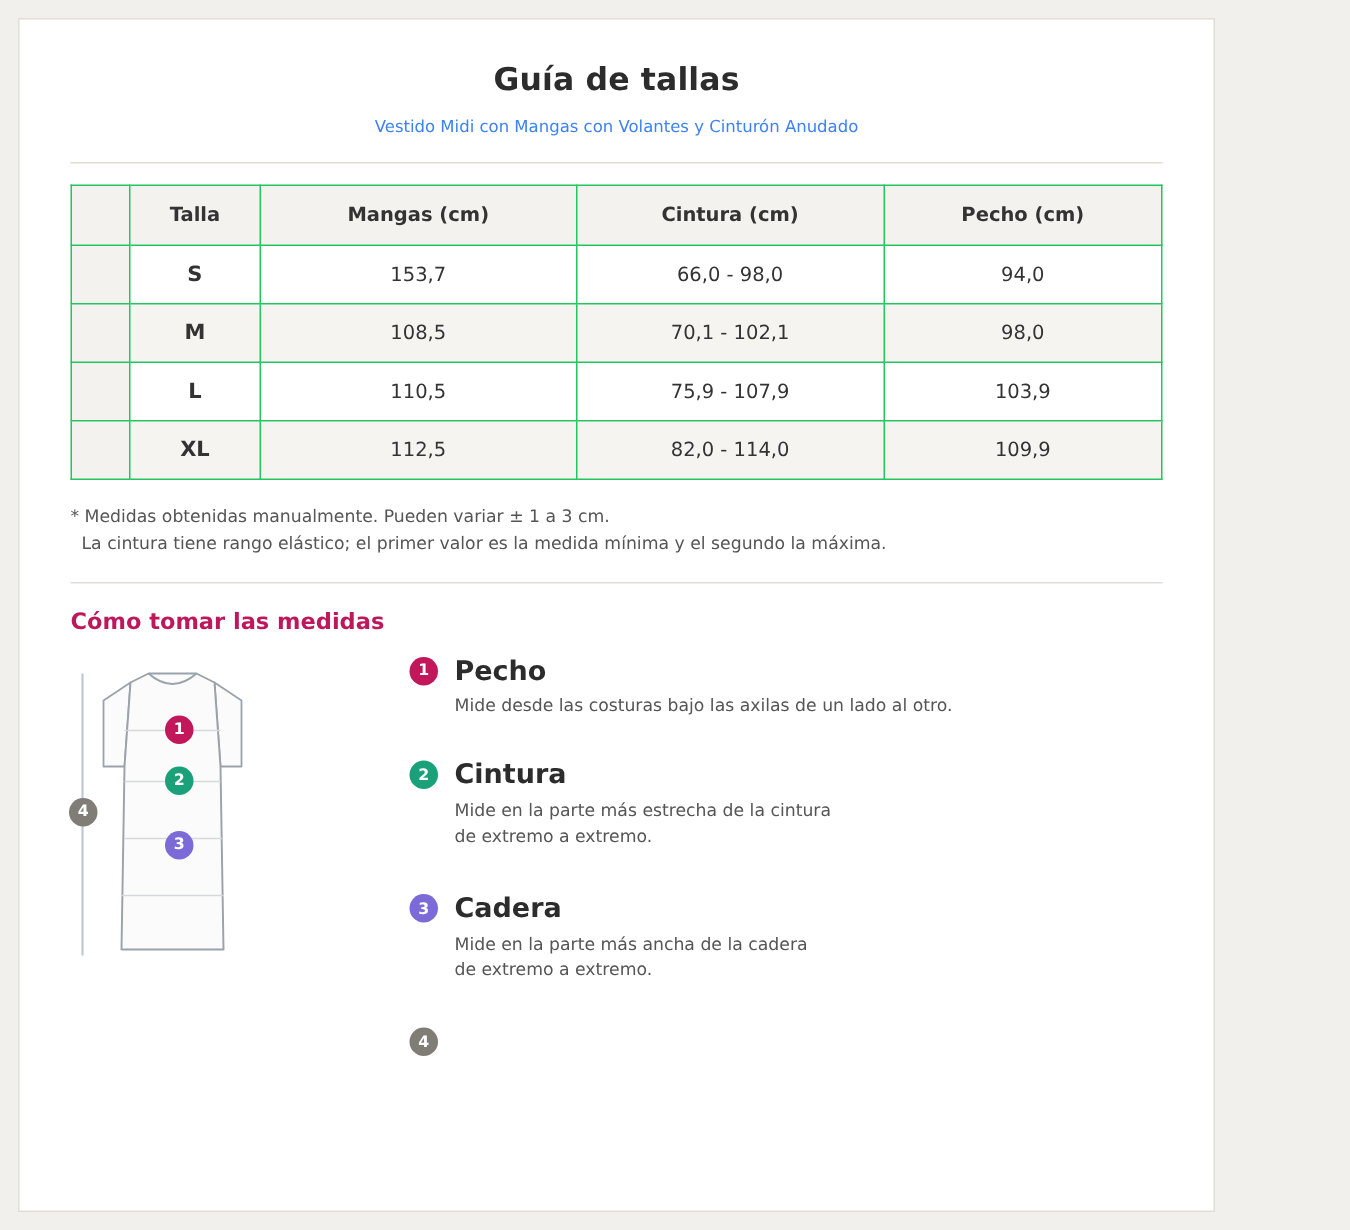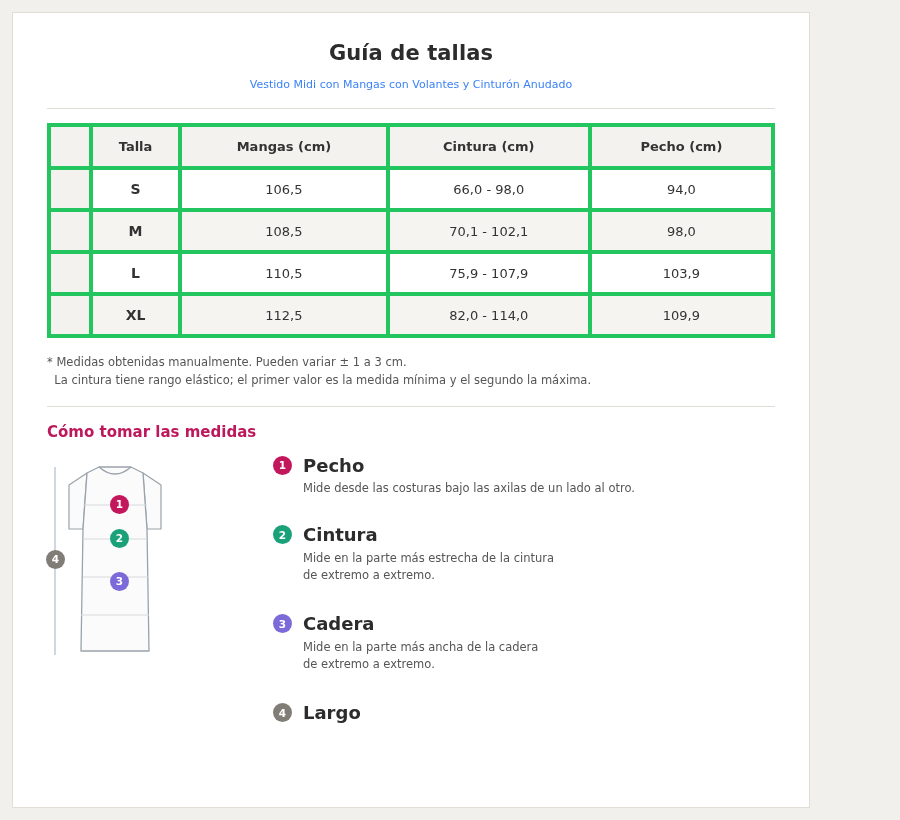--- a/index.html
+++ b/index.html
@@ -48,21 +48,21 @@
   }
 
   
   table.sizes {
     width: 100%;
     border-collapse: collapse;
     margin-top: 14px;
     font-size: 13px;
   }
   table.sizes th, table.sizes td {
-    border: 4px solid #22c55e;
+    border: 1px solid #22c55e;
     text-align: center;
     padding: 11px 4px;
   }
   table.sizes thead th {
     background: #f4f2ee;
     font-weight: bold;
     color: #333;
     font-size: 13px;
     padding: 12px 4px;
   }
@@ -184,21 +184,21 @@
           <th>Talla</th>
           <th>Mangas (cm)</th>
           <th>Cintura (cm)</th>
           <th>Pecho (cm)</th>
         </tr>
       </thead>
       <tbody>
         <tr>
           <td class="blank"></td>
           <td class="sizecell">S</td>
-          <td>106,5</td>
+          <td>153,7</td>
           <td>66,0 - 98,0</td>
           <td>94,0</td>
         </tr>
         <tr>
           <td class="blank"></td>
           <td class="sizecell">M</td>
           <td>108,5</td>
           <td>70,1 - 102,1</td>
           <td>98,0</td>
         </tr>
@@ -283,21 +283,20 @@
           <div class="legend-text">
             <div class="legend-name">Cadera</div>
             <div class="legend-desc">Mide en la parte más ancha de la cadera
 de extremo a extremo.</div>
           </div>
         </div>
 
         <div class="legend-item" style="margin-bottom:0;">
           <div class="badge" style="background:#807d76;">4</div>
           <div class="legend-text">
-            <div class="legend-name">Largo</div>
           </div>
         </div>
 
       </div>
     </div>
 
   </div>
 </div>
 
 </body></html>

